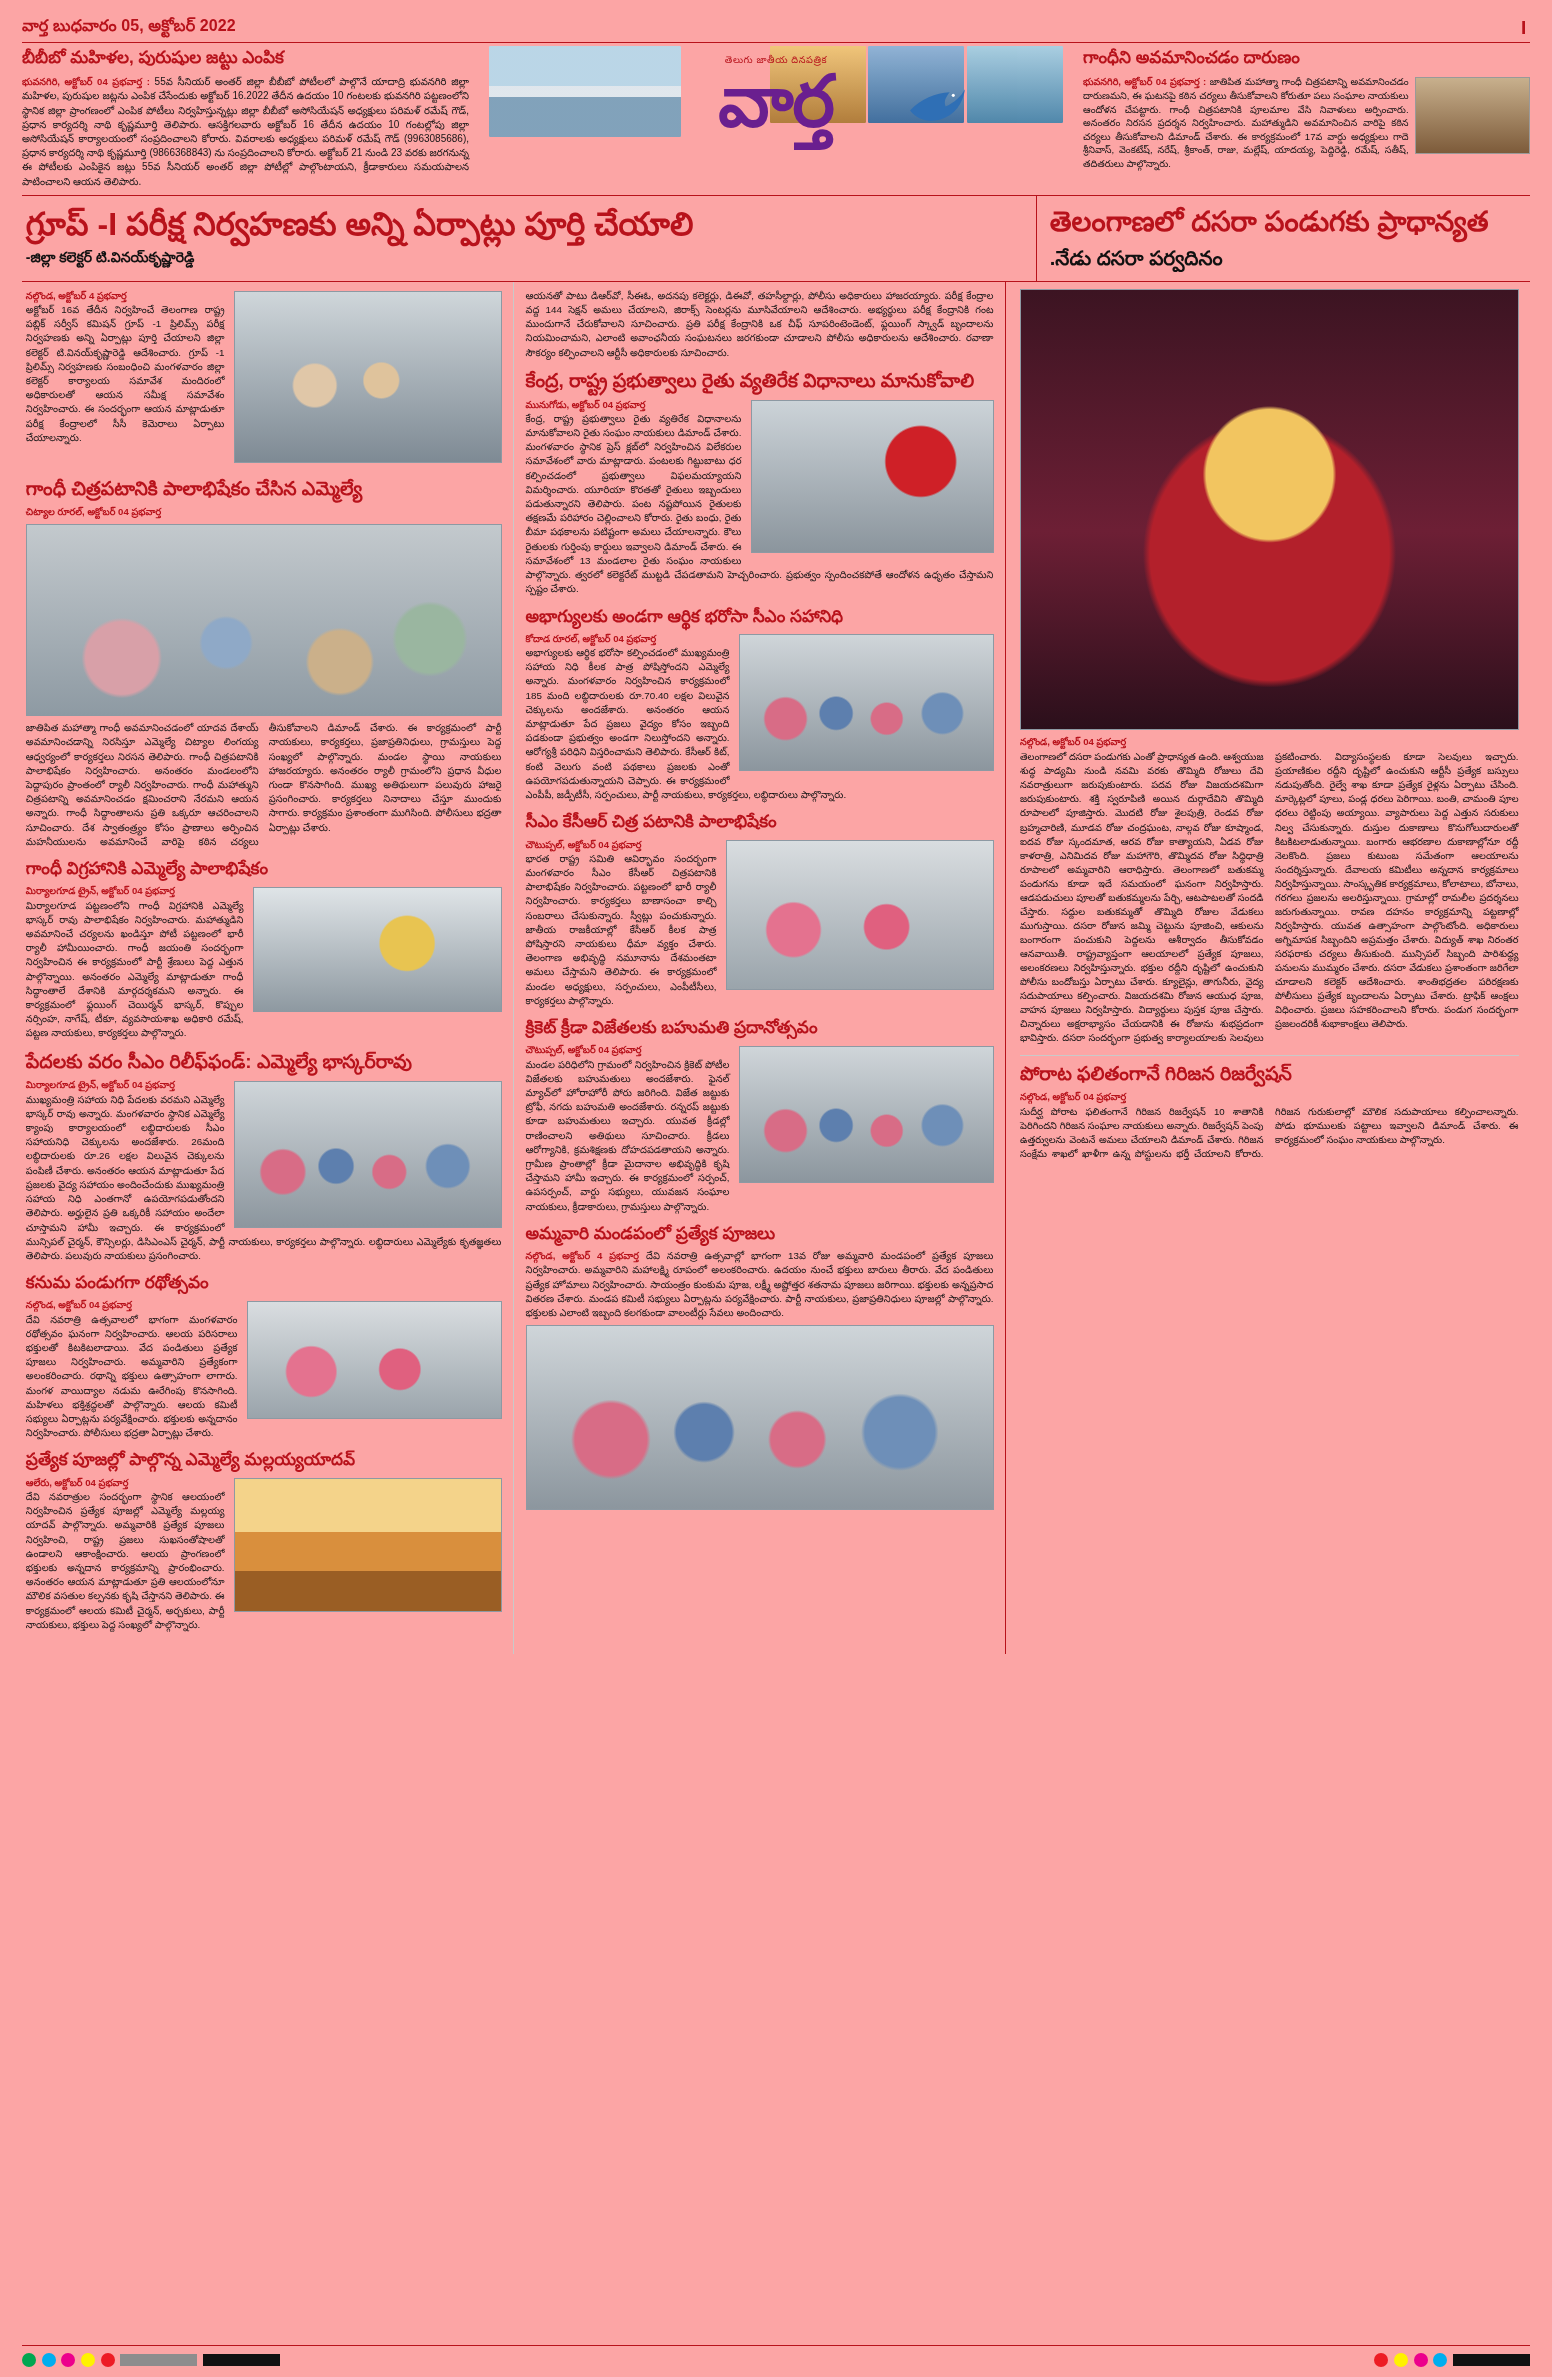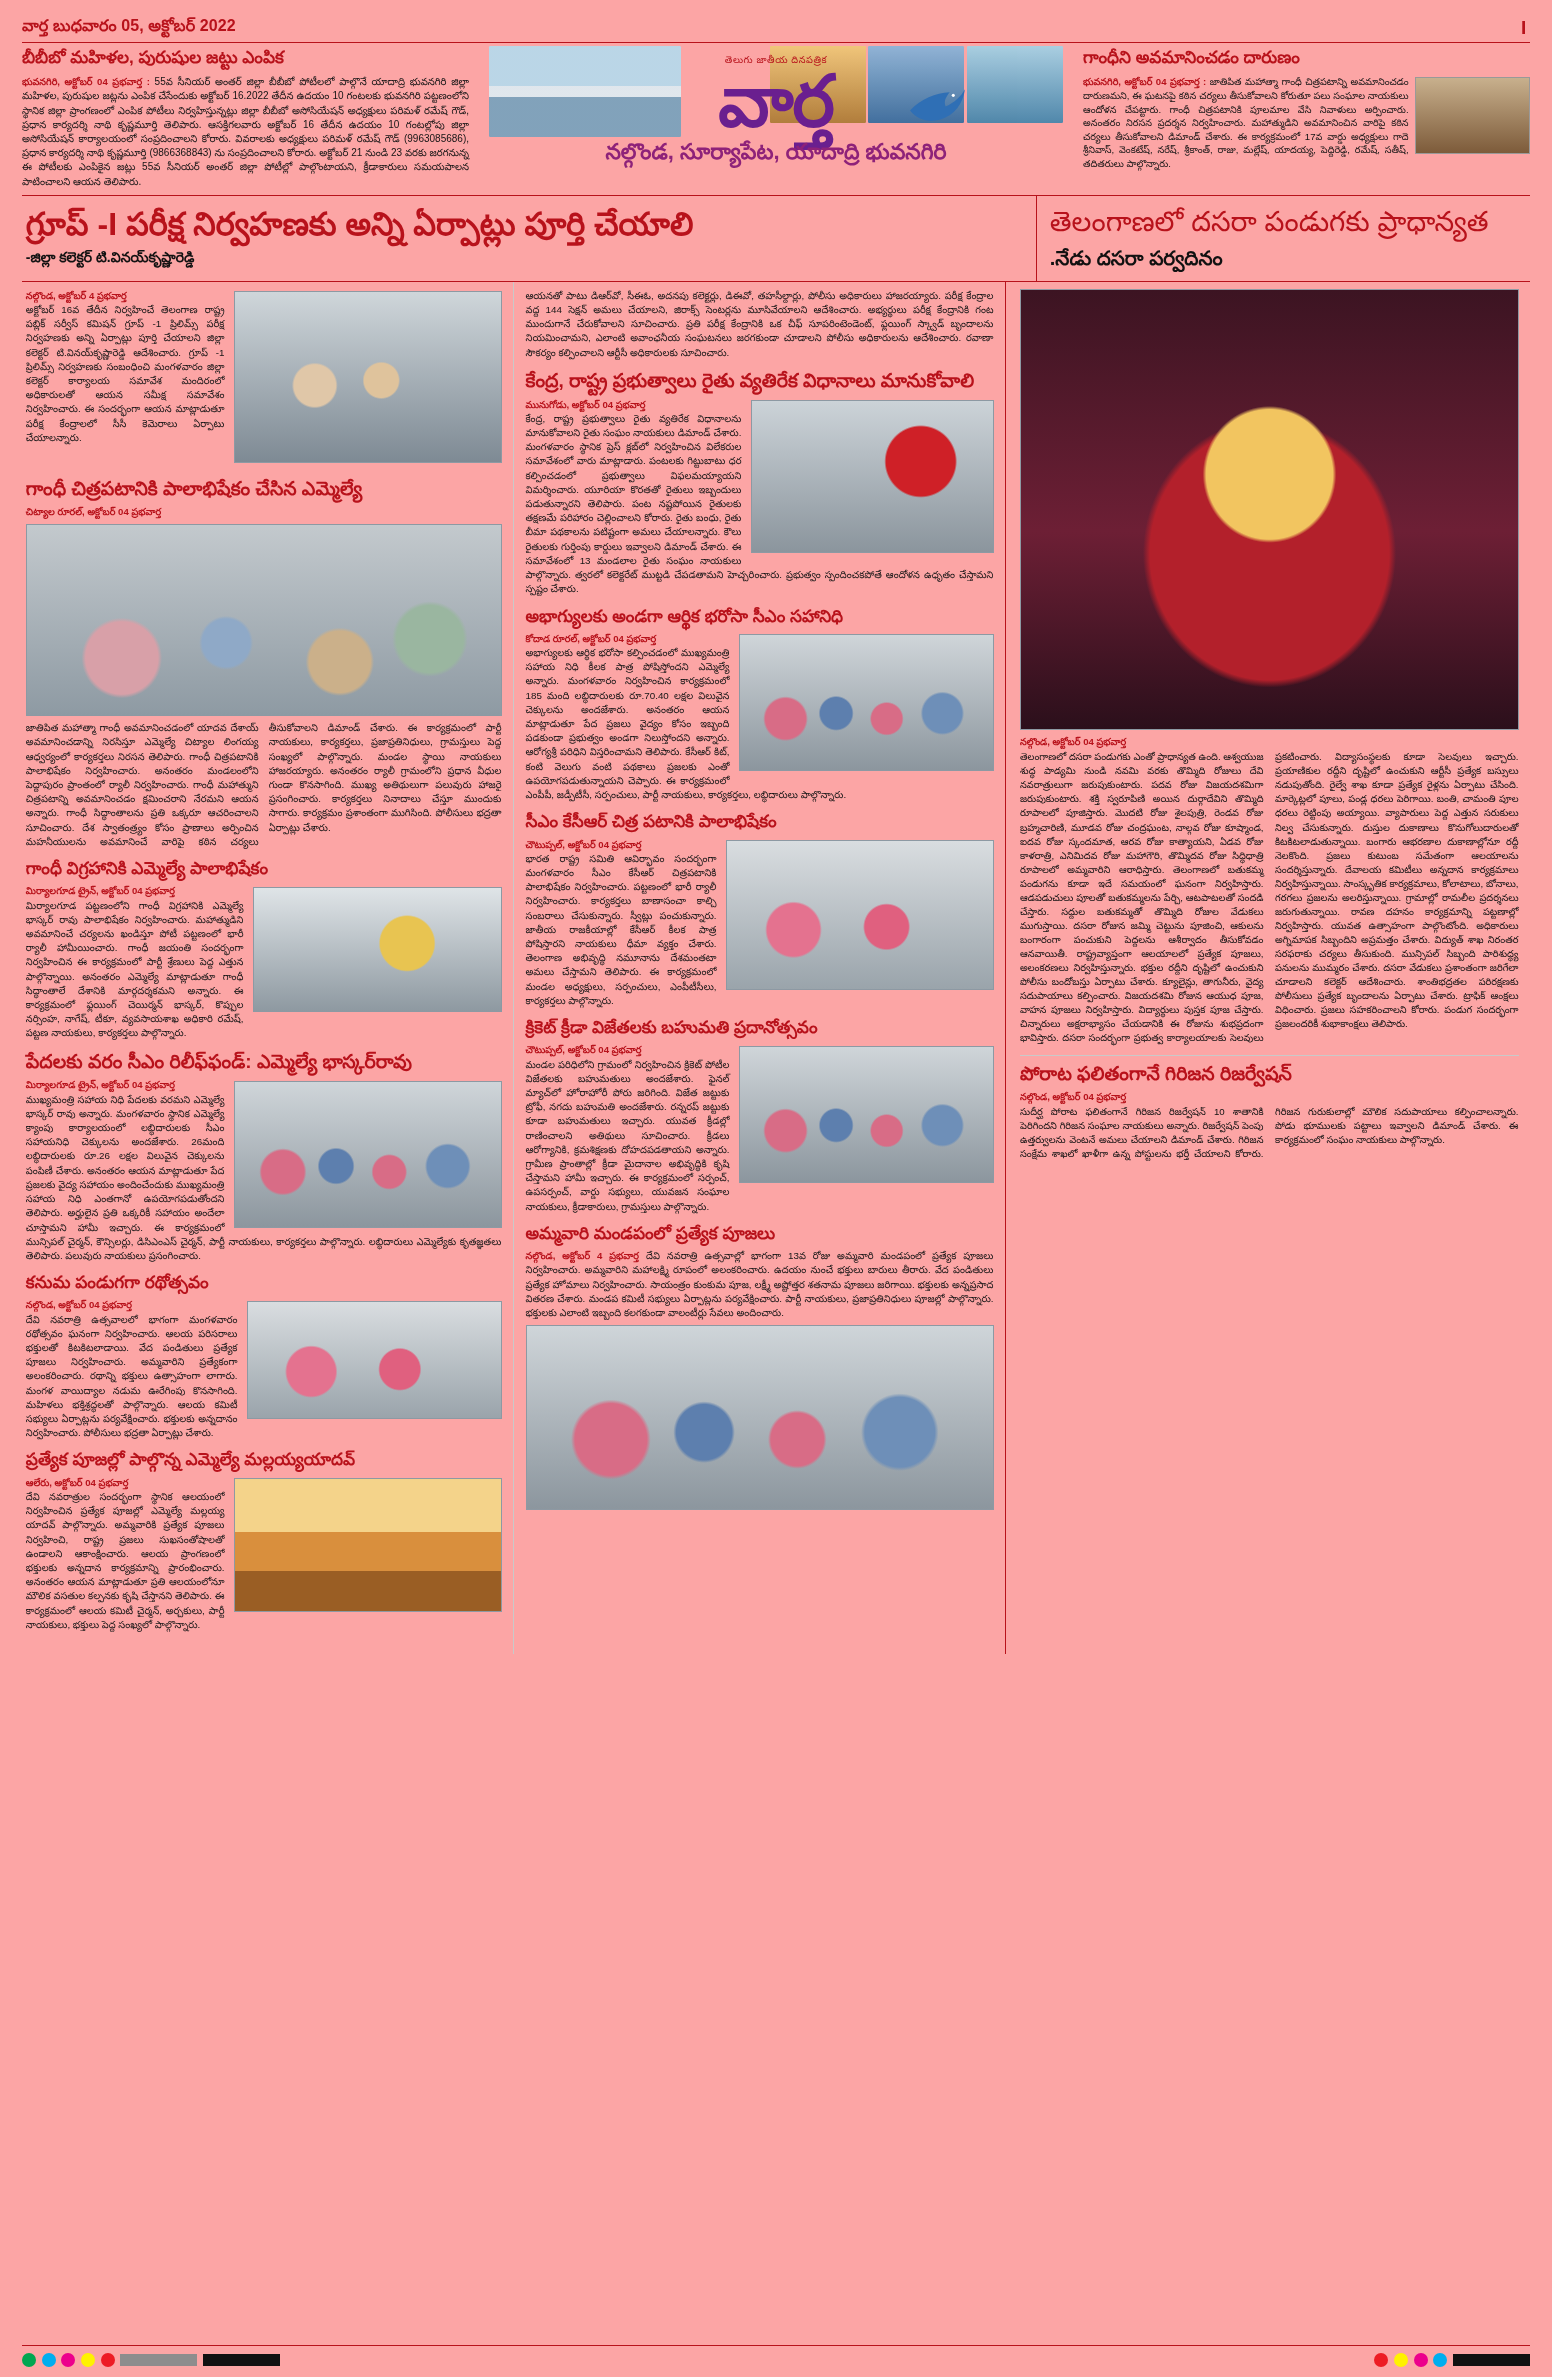--- a/index.html
+++ b/index.html
@@ -83,21 +83,21 @@
   }
   .lead-left { padding: 9px 14px 6.4px 3.8px; border-right:1.9px solid #b8121b; }
   .lead-headline {
     color:#b8121b; font-weight:bold; font-size:32px; line-height:1.2;
   }
   .lead-subhead {
     font-size:14px; font-weight:bold; color:#111; margin-top:5.1px;
   }
   .lead-right { padding: 9px 5.1px 6.4px 12.8px; }
   .lead-right h2 {
-    margin:0; color:#b8121b; font-weight:normal; font-size:28px; line-height:1.22;
+    margin:0; color:#b8121b; font-weight:bold; font-size:28px; line-height:1.22;
   }
   .lead-right .kicker { margin-top:7.7px; font-size:20px; font-weight:bold; color:#111; }
 
   
   .content {
     display:grid;
     grid-template-columns: 492px 492px 1fr;
     gap:0;
   }
   .col { padding: 6.4px 11.5px 12.8px 3.8px; }
@@ -215,21 +215,20 @@
           <div class="ph lake"></div>
         </div>
       </div>
       <svg class="dove" viewBox="0 0 120 80">
         <path d="M8 52 C30 28 58 18 86 16 C78 26 74 34 78 44 C96 36 108 24 116 10 C112 38 96 62 66 70 C44 76 22 70 8 52 Z" fill="#2f6fb5"></path>
         <circle cx="93" cy="22" r="3" fill="#fff"></circle>
       </svg>
       <div class="mast-center-inner">
         <div class="brand-sub">తెలుగు జాతీయ దినపత్రిక</div>
         <div class="brand">వార్త</div>
-        <div class="brand-edition">నల్గొండ, సూర్యాపేట, యాదాద్రి  భువనగిరి</div>
       </div>
     </div>
 
     <div class="mast-col mast-right">
       <div class="mast-head-title">గాంధీని అవమానించడం దారుణం</div>
       <div class="mini-photo"></div>
       <div class="mast-body">
         <span class="dateline">భువనగిరి, అక్టోబర్ 04 ప్రభవార్త :</span>
         <span>జాతిపిత మహాత్మా గాంధీ చిత్రపటాన్ని అవమానించడం దారుణమని, ఈ ఘటనపై కఠిన చర్యలు తీసుకోవాలని కోరుతూ పలు సంఘాల నాయకులు ఆందోళన చేపట్టారు. గాంధీ చిత్రపటానికి పూలమాల వేసి నివాళులు అర్పించారు. అనంతరం నిరసన ప్రదర్శన నిర్వహించారు. మహాత్ముడిని అవమానించిన వారిపై కఠిన చర్యలు తీసుకోవాలని డిమాండ్ చేశారు. ఈ కార్యక్రమంలో 17వ వార్డు అధ్యక్షులు గాదె శ్రీనివాస్, వెంకటేష్, నరేష్, శ్రీకాంత్, రాజు, మల్లేష్, యాదయ్య, పెద్దిరెడ్డి, రమేష్, సతీష్, తదితరులు పాల్గొన్నారు.</span>
       </div>

